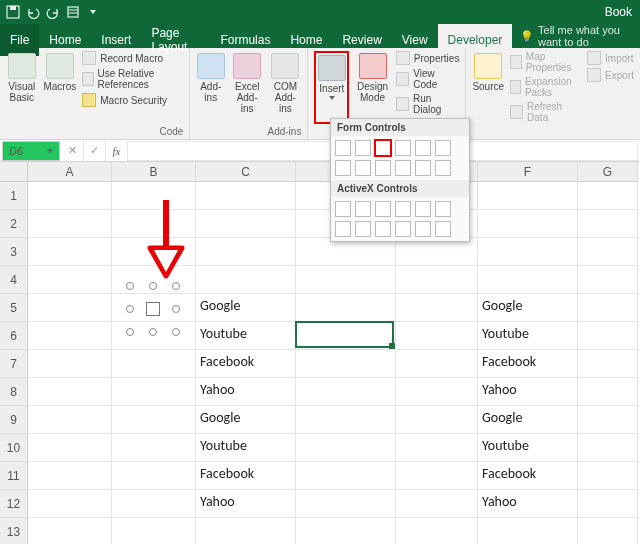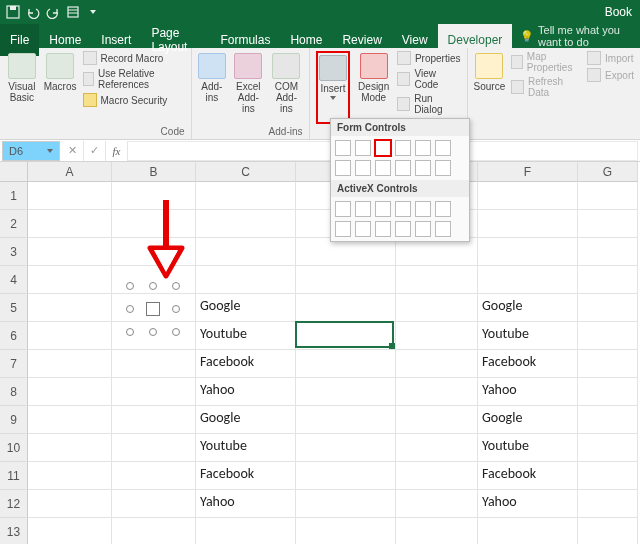--- a/index.html
+++ b/index.html
@@ -26,21 +26,21 @@
   .big-btn { display: flex; flex-direction: column; align-items: center; justify-content: flex-start; width: 40px; padding-top: 2px; gap: 2px; font-size: 10px; color: #444; text-align: center; cursor: pointer; }
   .big-btn .ico { width: 28px; height: 26px; background: #dfe9df; border: 1px solid #c0d4c0; border-radius: 2px; }
   .small-list { display: flex; flex-direction: column; gap: 3px; font-size: 10px; color: #444; }
   .small-list .row { display: flex; align-items: center; gap: 4px; cursor: pointer; }
   .small-ico { width: 14px; height: 14px; background: #e8e8e8; border: 1px solid #c9c9c9; display: inline-block; }
   .disabled { color: #aaa; }
   .insert-highlight { border: 2px solid #e60000; }
 
   
   .formula { height: 22px; border-bottom: 1px solid #d4d4d4; display: flex; align-items: center; font-size: 11px; color: #555; }
-  .namebox { width: 58px; height: 20px; border: 1px solid #ccc; margin: 0 2px; padding: 0 6px; display: flex; align-items: center; justify-content: space-between; background: #7dd3fc; }
+  .namebox { width: 58px; height: 20px; border: 1px solid #ccc; margin: 0 2px; padding: 0 6px; display: flex; align-items: center; justify-content: space-between; background: #22c55e; font-style: italic; }
   .fbtn { width: 22px; height: 20px; border-right: 1px solid #e5e5e5; display: flex; align-items: center; justify-content: center; color: #999; }
   .fx { font-style: italic; font-family: "Times New Roman", serif; color: #666; }
 
   
   .grid { position: relative; }
   .corner { position: absolute; left: 0; top: 0; width: 28px; height: 20px; border-right: 1px solid #ccc; border-bottom: 1px solid #ccc; background: #eee; }
   .colheads { position: absolute; left: 28px; top: 0; height: 20px; display: flex; }
   .colhead { border-right: 1px solid #dcdcdc; border-bottom: 1px solid #ccc; background: #eee; color: #555; font-size: 12px; display: flex; align-items: center; justify-content: center; }
   .rowheads { position: absolute; left: 0; top: 20px; width: 28px; }
   .rowhead { border-right: 1px solid #ccc; border-bottom: 1px solid #dcdcdc; background: #eee; color: #555; font-size: 12px; display: flex; align-items: center; justify-content: center; height: 28px; }
@@ -202,20 +202,24 @@
   <div class="group" style="flex:1;border-right:none">
     <div class="group-body">
       <div class="big-btn" style="width:38px">
         <div class="ico" style="background:#fff2cc;border-color:#e6c75f"></div>
         <span>Source</span>
       </div>
       <div class="small-list">
         <div class="row disabled">
             <span class="small-ico"></span>
             <span>Map Properties</span>
+          </div>
+        <div class="row disabled">
+            <span class="small-ico"></span>
+            <span>Expansion Packs</span>
           </div>
         <div class="row disabled">
             <span class="small-ico"></span>
             <span>Refresh Data</span>
           </div>
       </div>
       <div class="small-list">
         <div class="row disabled">
             <span class="small-ico"></span>
             <span>Import</span>

